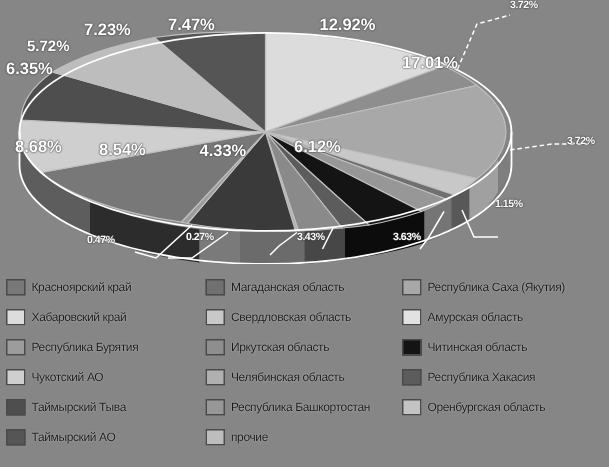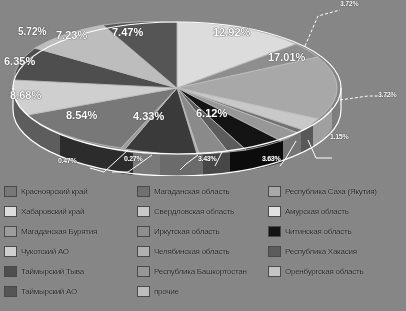--- a/index.html
+++ b/index.html
@@ -30,21 +30,21 @@
   }
 
   .slice-label {
     position: absolute;
     color: #ffffff;
     font-weight: bold;
     white-space: nowrap;
     text-shadow: 0 0 1px #3a3a3a, 0 0 1px #3a3a3a;
     pointer-events: none;
   }
-  .slice-label.big   { font-size: 11px; margin-top: 15px; }
+  .slice-label.big   { font-size: 11px; }
   .slice-label.mid   { font-size: 10px; text-align: right; }
   .slice-label.tiny  { font-size: 7px; letter-spacing: -0.3px; }
 
   
   #legend {
     position: absolute;
     left: 0;
     top: 176px;
     width: 406px;
     height: 135px;
@@ -162,41 +162,41 @@
   <span class="slice-label big" style="left:268px; top:36px;">17.01%</span>
   <span class="slice-label tiny" style="left:378px; top:91px;">3.72%</span>
   <span class="slice-label tiny" style="left:330px; top:133px;">1.15%</span>
   <span class="slice-label tiny" style="left:262px; top:155px;">3.63%</span>
   <span class="slice-label big" style="left:196px; top:92px;">6.12%</span>
   <span class="slice-label tiny" style="left:198px; top:155px;">3.43%</span>
   <span class="slice-label big" style="left:133px; top:95px;">4.33%</span>
   <span class="slice-label tiny" style="left:124px; top:155px;">0.27%</span>
   <span class="slice-label big" style="left:66px;  top:94px;">8.54%</span>
   <span class="slice-label tiny" style="left:58px;  top:157px;">0.47%</span>
-  <span class="slice-label big" style="left:10px;  top:74px;">8.68%</span>
+  <span class="slice-label big" style="left:10px;  top:92px;">8.68%</span>
   <span class="slice-label big" style="left:4px;   top:40px;">6.35%</span>
   <span class="slice-label mid" style="left:18px;  top:26px;">5.72%</span>
   <span class="slice-label big" style="left:56px;  top:14px;">7.23%</span>
   <span class="slice-label big" style="left:112px; top:11px;">7.47%</span>
 </div>
 
 <div id="legend">
 
   <div class="legend-col" id="legend-col-0">
     <div class="legend-item">
       <span class="legend-swatch" style="background:#787878"></span>
       <span class="legend-text">Красноярский край</span>
     </div>
     <div class="legend-item">
       <span class="legend-swatch" style="background:#dcdcdc"></span>
       <span class="legend-text">Хабаровский край</span>
     </div>
     <div class="legend-item">
       <span class="legend-swatch" style="background:#9c9c9c"></span>
-      <span class="legend-text">Магаданская Бурятия</span>
+      <span class="legend-text">Республика Бурятия</span>
     </div>
     <div class="legend-item">
       <span class="legend-swatch" style="background:#cfcfcf"></span>
       <span class="legend-text">Чукотский АО</span>
     </div>
     <div class="legend-item">
       <span class="legend-swatch" style="background:#4e4e4e"></span>
       <span class="legend-text">Таймырский Тыва</span>
     </div>
     <div class="legend-item">

